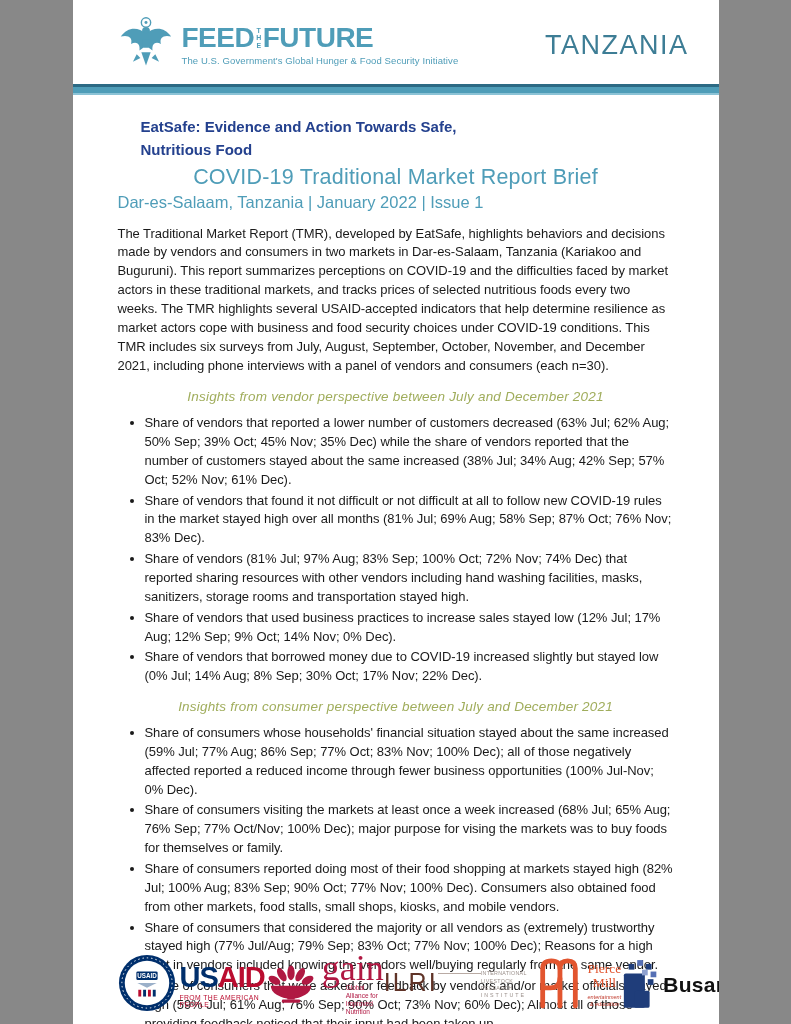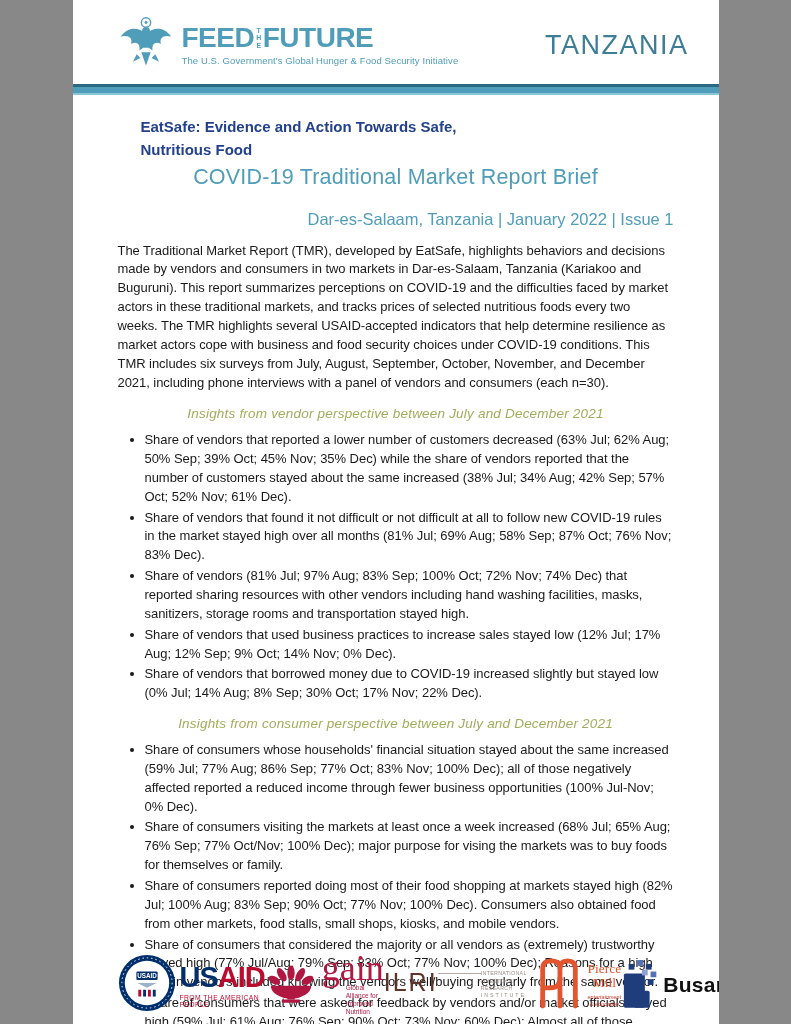--- a/index.html
+++ b/index.html
@@ -25,21 +25,21 @@
   .ftf-tag{font-size:9.5px;color:var(--teal);margin-top:3px;letter-spacing:0.1px;}
   .country{font-size:27px;color:var(--teal-dark);letter-spacing:1.5px;}
   .bar{height:11px;background:var(--teal);border-top:3px solid #2c6a84;
        border-bottom:2px solid #8cc3d6;}
   
   .content{padding:12px 45px 0 45px;}
   .program-title{color:var(--navy);font-weight:bold;font-size:15px;line-height:1.55;
                  margin:8px 0 2px 23px;}
   .report-title{color:var(--teal);font-size:21.5px;text-align:center;margin-top:3px;
                 letter-spacing:0.2px;}
-  .report-subtitle{color:var(--teal);font-size:16.5px;text-align:right;margin-top:20px;}
+  .report-subtitle{color:var(--teal);font-size:16.5px;text-align:left;margin-top:3px;}
   
   .para{font-size:13px;line-height:1.46;margin-top:13px;letter-spacing:-0.05px;}
   .sec-heading{color:var(--olive);font-style:italic;font-size:13.5px;margin-top:13px;
                letter-spacing:0.2px;text-align:center;}
   ul.bullets{margin-top:10px;padding-left:27px;}
   ul.bullets li{font-size:13px;line-height:1.45;margin-bottom:2px;letter-spacing:-0.05px;}
   
   .footer{position:absolute;left:45px;right:30px;bottom:6px;height:66px;
           display:flex;align-items:center;justify-content:space-between;}
   .logo{display:flex;align-items:center;}

